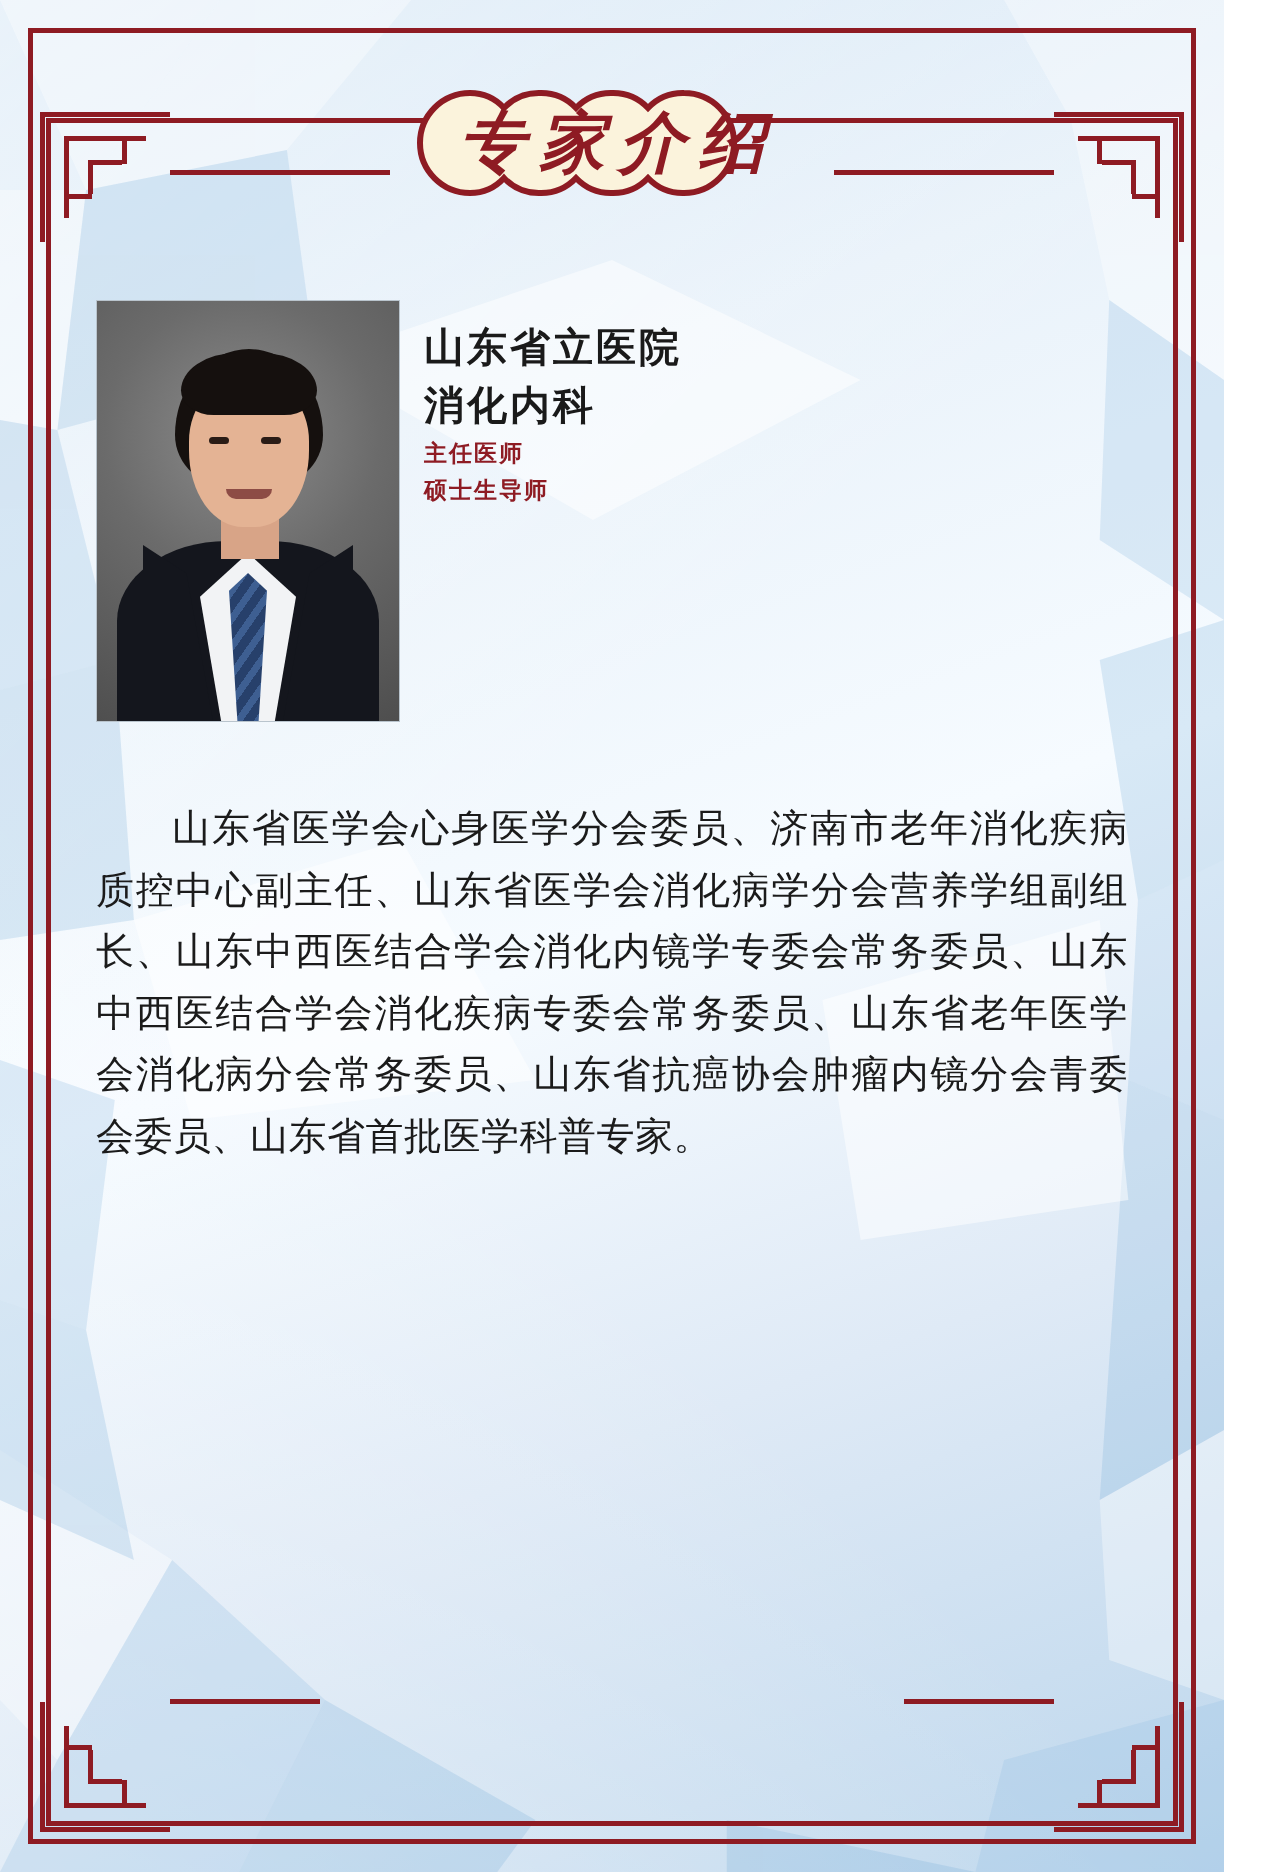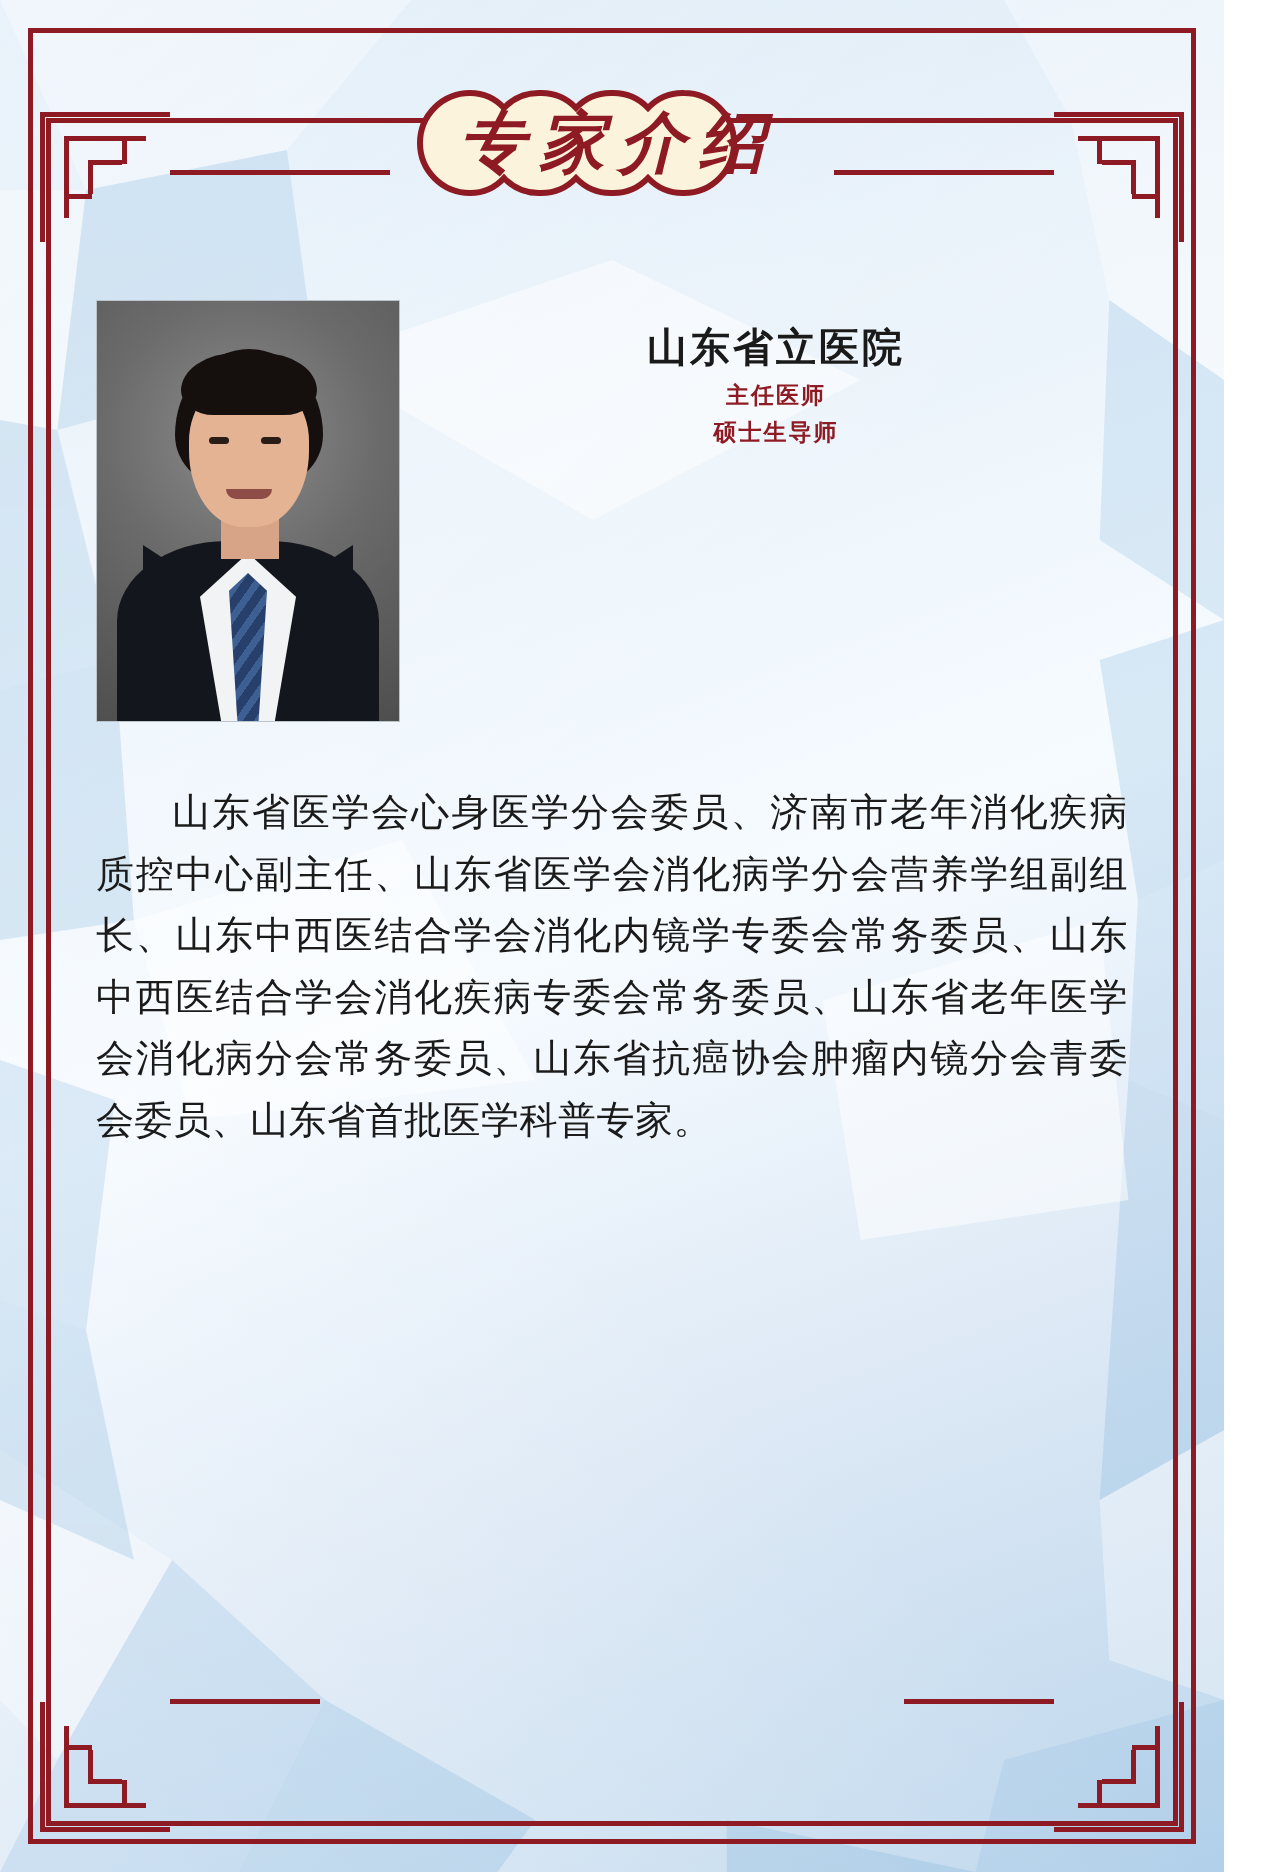--- a/index.html
+++ b/index.html
@@ -206,21 +206,21 @@
     position: absolute;
     bottom: 0;
     width: 70px; height: 176px;
     background: #14161d;
   }
   .photo .lapelL { left: 46px;  clip-path: polygon(0 0, 62% 16%, 100% 100%, 0 100%); }
   .photo .lapelR { right: 46px; clip-path: polygon(100% 0, 38% 16%, 0 100%, 100% 100%); }
 
   .head-info {
     flex: 1 1 auto;
-    text-align: center;
+    text-align: left;
     padding-top: 18px;
     padding-left: 24px;
   }
   .hospital, .dept {
     font-family: "DejaVu Serif", "Liberation Serif", serif;
     font-weight: bold;
     font-size: 40px;
     color: #1a1a1a;
     line-height: 1.45;
     letter-spacing: 3px;
@@ -237,21 +237,21 @@
   .title-line {
     font-family: "DejaVu Serif", "Liberation Serif", serif;
     font-weight: bold;
     font-size: 23px;
     color: #8e1b23;
     line-height: 1.62;
     letter-spacing: 2px;
   }
 
   .body-text {
-    margin-top: 60px;
+    margin-top: 76px;
     font-family: "DejaVu Sans", "Liberation Sans", sans-serif;
     font-size: 38px;
     line-height: 1.62;
     color: #1b1b1b;
     text-align: justify;
     letter-spacing: 0.5px;
   }
   .body-text p {
     margin: 0 0 6px 0;
     text-indent: 2em;
@@ -390,20 +390,21 @@
         <div class="hair"></div>
         <div class="face"></div>
         <div class="fringe"></div>
         <div class="eye l"></div>
         <div class="eye r"></div>
         <div class="mouth"></div>
       </div>
 
       <div class="head-info">
         <div class="hospital">山东省立医院</div>
+        <div class="dept">消化内科</div>
         <div class="title-line">主任医师</div>
         <div class="title-line">硕士生导师</div>
       </div>
 
     </div>
 
     <div class="body-text">
       <p>山东省医学会心身医学分会委员、济南市老年消化疾病质控中心副主任、山东省医学会消化病学分会营养学组副组长、山东中西医结合学会消化内镜学专委会常务委员、山东中西医结合学会消化疾病专委会常务委员、山东省老年医学会消化病分会常务委员、山东省抗癌协会肿瘤内镜分会青委会委员、山东省首批医学科普专家。</p>
     </div>
 

